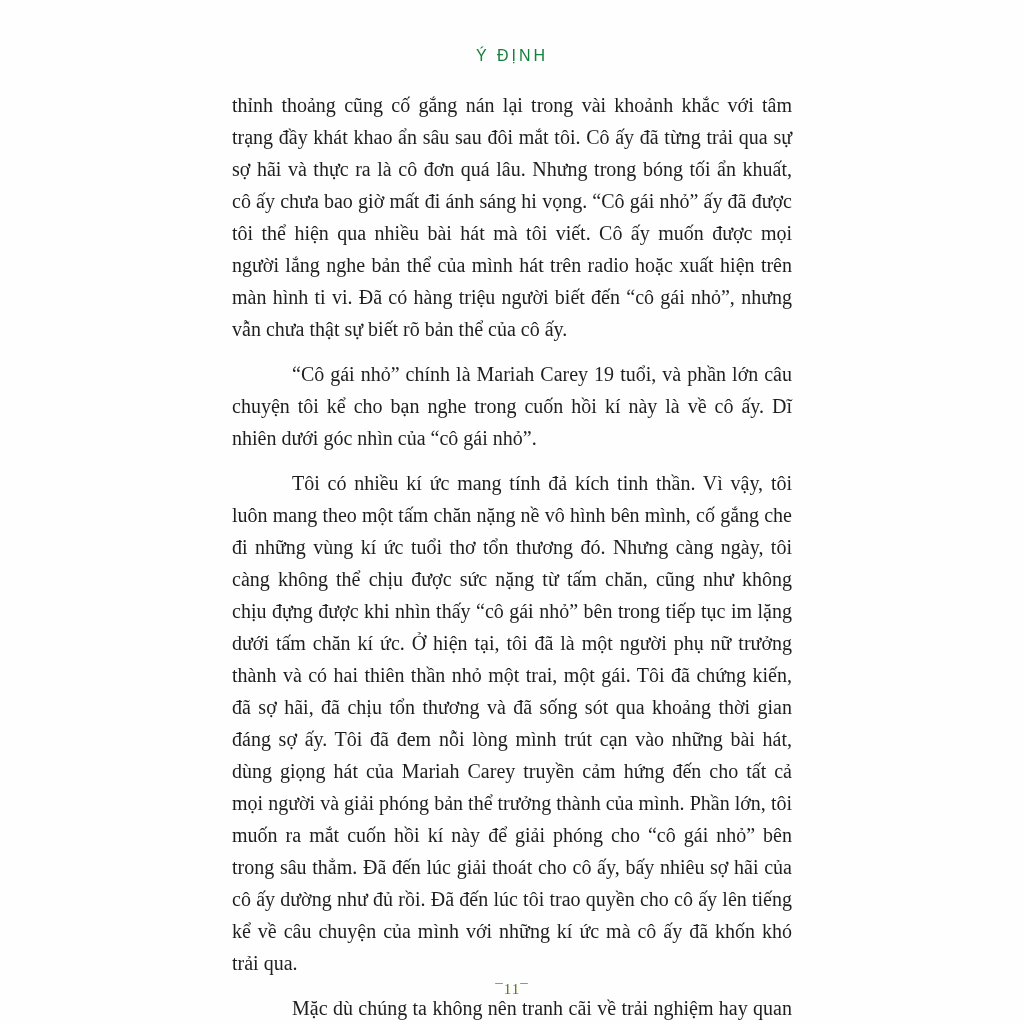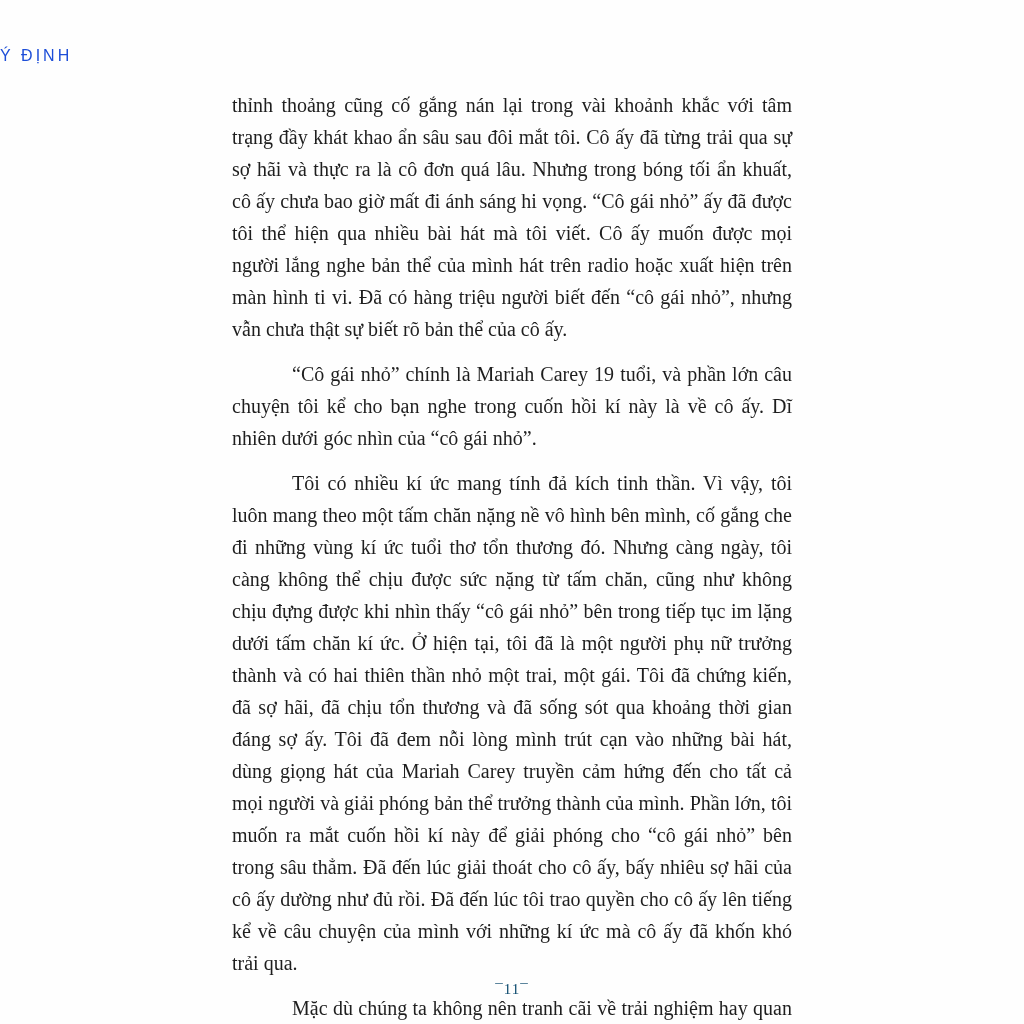--- a/index.html
+++ b/index.html
@@ -13,25 +13,26 @@
   .page {
     position: relative;
     width: 1024px;
     height: 1024px;
     background: #fefefe;
     overflow: hidden;
   }
 
   .running-header {
     padding-top: 47px;
+    text-align: center;
     font-family: "Liberation Sans", "DejaVu Sans", sans-serif;
     font-size: 16px;
     font-weight: 400;
     letter-spacing: 3px;
-    color: #1d4ed8;
+    color: #15803d;
   }
 
   .text-block {
     width: 560px;
     margin: 24px auto 0 auto;
     font-family: "Liberation Serif", "DejaVu Serif", serif;
     font-size: 20px;
     line-height: 32px;
     color: #1e1e1e;
     text-align: justify;
@@ -48,21 +49,21 @@
 
   .page-footer {
     position: absolute;
     bottom: 26px;
     left: 0;
     width: 100%;
     text-align: center;
     font-family: "Liberation Serif", "DejaVu Serif", serif;
     font-size: 15px;
     letter-spacing: 1px;
-    color: #0c4a6e;
+    color: #4d7c0f;
   }
 </style>
 </head>
 <body>
 
 <div class="page">
 
   <div class="running-header">Ý ĐỊNH</div>
 
   <div class="text-block">

